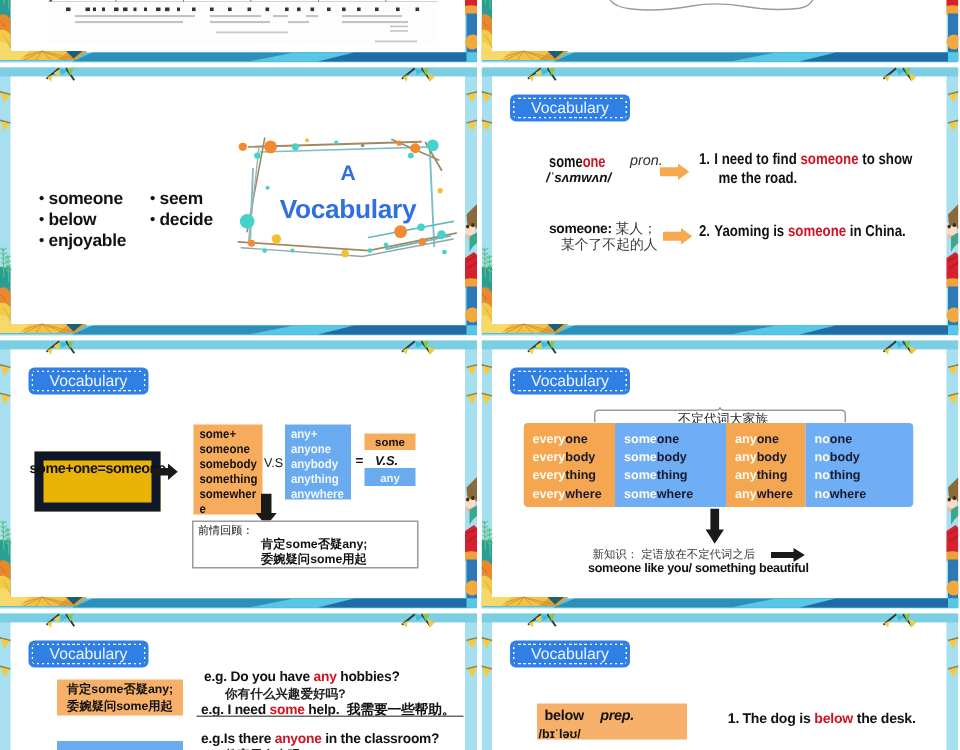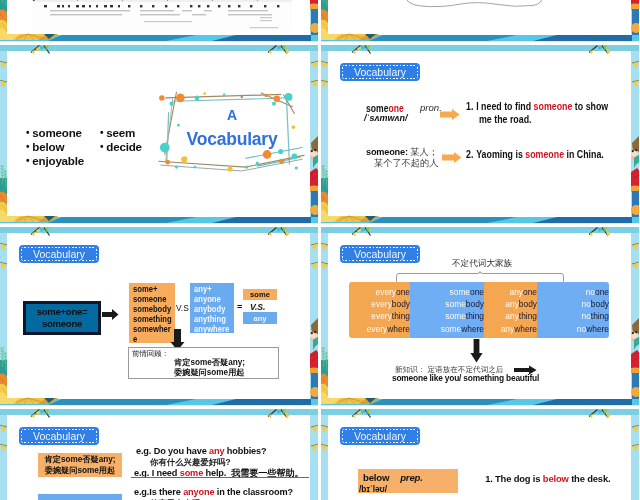--- a/index.html
+++ b/index.html
@@ -54,23 +54,23 @@
   .so-m1 .cn{color:#3a3a3a;}
   .so-m2{left:46px;top:105px;font-size:9.2px;color:#3a3a3a;}
   .so-e1,.so-e1b,.so-e2{font-size:10.4px;font-weight:bold;color:#111;
     transform:scaleX(.85);transform-origin:0 50%;}
   .so-e1{left:138px;top:49px;}
   .so-e1b{left:151px;top:62px;}
   .so-e2{left:138px;top:97px;}
   .num{display:inline-block;min-width:12px;}
 
   
-  .fbox{position:absolute;left:16px;top:67px;width:72px;height:28px;border:3px solid #0f172a;
-    background:#0369a1;font-size:9.6px;font-weight:bold;color:#111;text-align:center;
-    display:flex;flex-direction:column;justify-content:center;line-height:12.5px;letter-spacing:-.3px;}
+  .fbox{position:absolute;left:16px;top:67px;width:72px;height:28px;border:6px solid #0f172a;
+    background:#eab308;font-size:9.6px;font-weight:bold;color:#111;text-align:center;
+    display:flex;justify-content:center;line-height:12.5px;letter-spacing:-.3px;}
   .obox{position:absolute;left:122px;top:49px;width:46px;height:60px;padding:1px 0 0 4px;
     box-sizing:border-box;background:#f7ac5d;
     font-size:8.3px;font-weight:bold;color:#111;line-height:10px;overflow:hidden;
     word-break:break-all;}
   .bbox{position:absolute;left:183px;top:49px;width:44px;height:50px;padding:1px 0 0 4px;
     box-sizing:border-box;background:#6aabf0;
     font-size:8.3px;font-weight:bold;color:#f2f7ff;line-height:10px;overflow:hidden;
     white-space:nowrap;}
   .obox div,.bbox div{transform:scaleX(.92);transform-origin:0 50%;}
   .vslbl{left:169px;top:69px;font-size:8.4px;font-weight:normal;color:#111;}
@@ -79,24 +79,24 @@
     font-size:7.6px;font-weight:bold;color:#111;display:flex;align-items:center;justify-content:center;}
   .mini-vs{left:243px;top:68px;font-size:8.6px;font-weight:bold;color:#111;font-style:italic;}
   .mini-b{position:absolute;left:236px;top:78px;width:34px;height:12px;background:#6aabf0;
     font-size:7.6px;font-weight:bold;color:#eaf2ff;display:flex;align-items:center;justify-content:center;}
   .nbox{position:absolute;left:121px;top:113px;width:149px;height:30px;border:1px solid #9a9a9a;background:#fff;}
   .nb-t{position:absolute;left:3px;top:1px;font-size:7.4px;color:#111;}
   .nb-1{position:absolute;left:45px;top:9px;font-size:8.2px;font-weight:bold;color:#111;}
   .nb-2{position:absolute;left:45px;top:19px;font-size:8.2px;font-weight:bold;color:#111;}
 
   
-  .fam-title{left:124px;top:24px;font-size:8.6px;color:#2a2a2a;}
+  .fam-title{left:124px;top:40px;font-size:8.6px;color:#2a2a2a;}
   .famgrid{position:absolute;left:21px;top:48px;width:260px;height:56px;display:flex;
     border-radius:3px;overflow:hidden;}
-  .fcol{padding:4px 0 12px 0;font-size:8.4px;font-weight:normal;line-height:12.2px;text-align:right;}
+  .fcol{padding:4px 0 12px 0;font-size:8.4px;font-weight:bold;line-height:12.2px;}
   .fcol:nth-child(1){width:61px;} .fcol:nth-child(2){width:74px;}
   .fcol:nth-child(3){width:53px;} .fcol:nth-child(4){width:72px;}
   .fcol.orange{background:#f4a651;}
   .fcol.blue{background:#6fadf5;}
   .fcol div{padding-left:6px;color:#1a1a2e;white-space:nowrap;}
   .fcol .wt{color:#fdfbf3;}
   .fam-n1{left:67px;top:131px;font-size:7.6px;color:#3a3a3a;}
   .fam-n2{left:64px;top:139px;font-size:8.4px;font-weight:bold;color:#111;letter-spacing:-.2px;}
 
   

